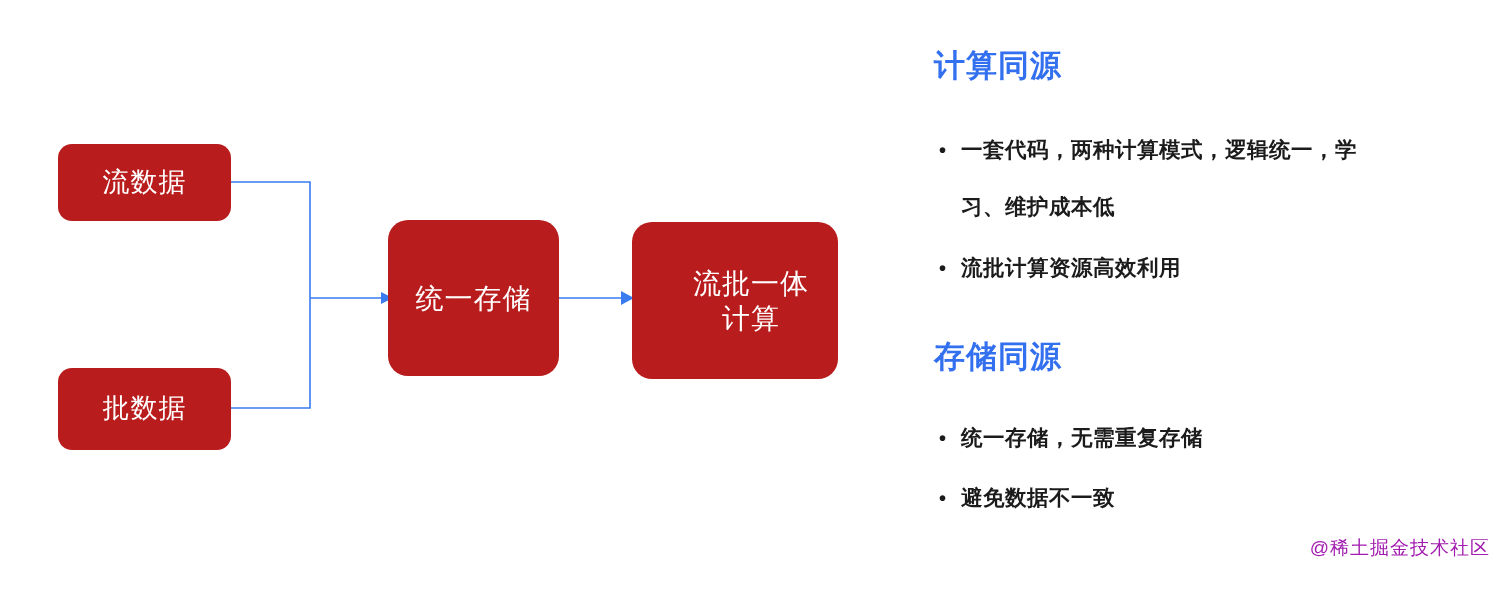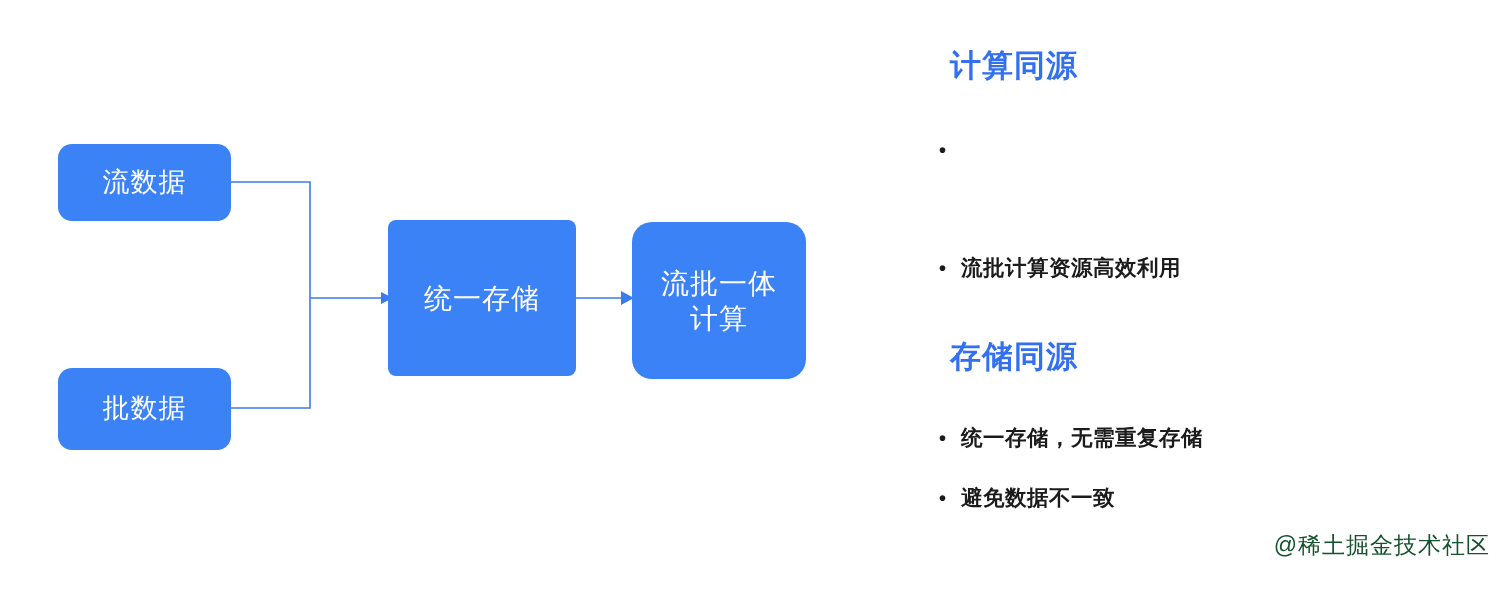--- a/index.html
+++ b/index.html
@@ -26,59 +26,58 @@
   }
   #connector-svg {
     position: absolute;
     left: 0;
     top: 0;
     width: 900px;
     height: 589px;
   }
   .node-box {
     position: absolute;
-    background: #3b82f6;
+    background: #b91c1c;
     border-radius: 14px;
     color: #ffffff;
     display: flex;
     align-items: center;
     justify-content: center;
     text-align: center;
     z-index: 2;
   }
   .node-label {
     font-size: 27px;
     line-height: 1.25;
     letter-spacing: 1px;
     white-space: pre-line;
     font-weight: 400;
   }
   #node-stream-data  { left: 58px;  top: 144px; width: 173px; height: 77px;  }
   #node-batch-data   { left: 58px;  top: 368px; width: 173px; height: 82px; align-items: center;  }
-  #node-unified-storage { left: 388px; top: 220px; width: 188px; height: 156px; border-radius: 8px; text-align: right; }
-  #node-stream-batch-compute { left: 632px; top: 222px; width: 174px; height: 157px; border-radius: 20px; }
+  #node-unified-storage { left: 388px; top: 220px; width: 171px; height: 156px; border-radius: 20px; text-align: right; }
+  #node-stream-batch-compute { left: 632px; top: 222px; width: 174px; height: 157px; border-radius: 20px; padding-left: 32px; }
   #node-unified-storage .node-label,
   #node-stream-batch-compute .node-label { font-size: 28px; }
 
   
   #text-panel {
     position: absolute;
     left: 932px;
     top: 0;
     width: 560px;
     height: 589px;
   }
   .section-heading {
     position: absolute;
     color: #3370ef;
     font-size: 31px;
     font-weight: 700;
     letter-spacing: 1px;
     white-space: nowrap;
-    margin-left: 16px;
   }
   #heading-compute-homology { top: 45px; left: 2px; }
   #heading-storage-homology { top: 336px; left: 2px; }
 
   .bullet-row {
     position: absolute;
     display: flex;
     align-items: flex-start;
     color: #1b1b1b;
     font-size: 21.5px;
@@ -105,22 +104,22 @@
   #bullet-0 .bullet-dot,
   #bullet-1 .bullet-dot,
   #bullet-2 .bullet-dot,
   #bullet-3 .bullet-dot { line-height: 57px; }
 
   
   #watermark {
     position: absolute;
     right: 22px;
     bottom: 28px;
-    color: #14532d;
-    font-size: 23px;
+    color: #a21caf;
+    font-size: 19px;
     letter-spacing: 1px;
     white-space: nowrap;
     user-select: none;
   }
 </style>
 </head>
 <body>
 
 <div id="diagram-panel">
 
@@ -155,20 +154,22 @@
   </div>
 
 </div>
 
 <div id="text-panel">
 
   <div class="section-heading" id="heading-compute-homology">计算同源</div>
 
   <div class="bullet-row" id="bullet-0">
     <span class="bullet-dot">•</span>
+    <span class="bullet-text">一套代码，两种计算模式，逻辑统一，学
+习、维护成本低</span>
   </div>
 
   <div class="bullet-row" id="bullet-1">
     <span class="bullet-dot">•</span>
     <span class="bullet-text">流批计算资源高效利用</span>
   </div>
 
   <div class="section-heading" id="heading-storage-homology">存储同源</div>
 
   <div class="bullet-row" id="bullet-2">

